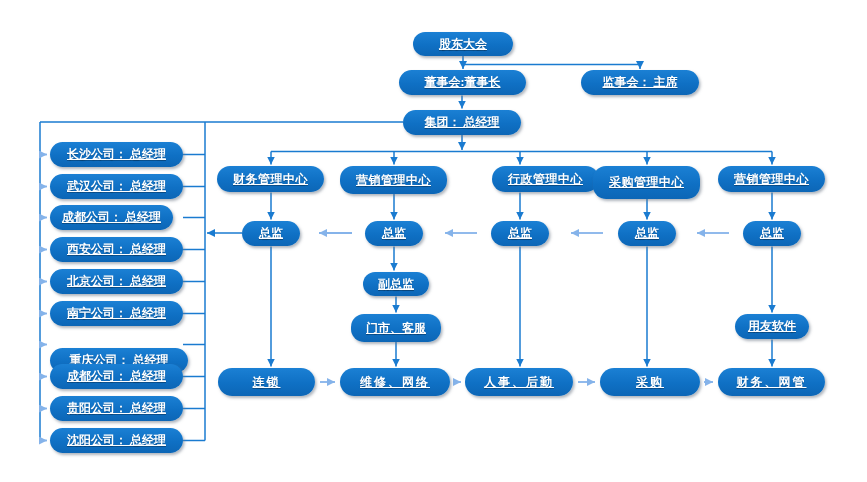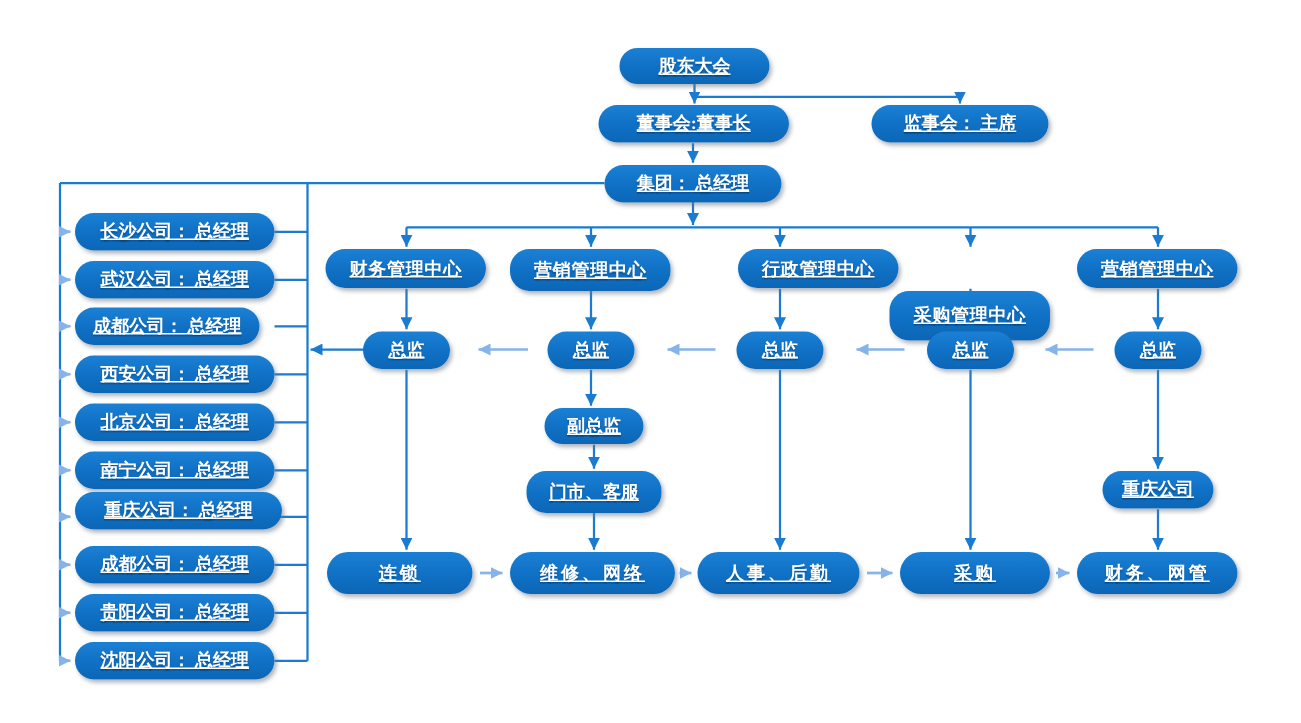--- a/index.html
+++ b/index.html
@@ -114,43 +114,43 @@
   </svg>
 
   <div class="node" style="left:413px;top:32px;width:100px;height:24px;">股东大会</div>
   <div class="node" style="left:399px;top:70px;width:127px;height:25px;">董事会:董事长</div>
   <div class="node" style="left:581px;top:70px;width:118px;height:25px;">监事会： 主席</div>
   <div class="node" style="left:403px;top:110px;width:118px;height:25px;">集团： 总经理</div>
 
   <div class="node center" style="left:217px;top:166px;width:107px;height:26px;">财务管理中心</div>
   <div class="node center" style="left:340px;top:166px;width:107px;height:28px;">营销管理中心</div>
   <div class="node center" style="left:492px;top:166px;width:107px;height:26px;">行政管理中心</div>
-  <div class="node center" style="left:593px;top:166px;width:107px;height:33px;margin-top:28px;">采购管理中心</div>
+  <div class="node center" style="left:593px;top:166px;width:107px;height:33px;">采购管理中心</div>
   <div class="node center" style="left:718px;top:166px;width:107px;height:26px;">营销管理中心</div>
 
   <div class="node" style="left:242px;top:221px;width:58px;height:25px;">总监</div>
   <div class="node" style="left:365px;top:221px;width:58px;height:25px;">总监</div>
   <div class="node" style="left:491px;top:221px;width:58px;height:25px;">总监</div>
   <div class="node" style="left:618px;top:221px;width:58px;height:25px;">总监</div>
   <div class="node" style="left:743px;top:221px;width:58px;height:25px;">总监</div>
 
   <div class="node" style="left:363px;top:272px;width:66px;height:24px;">副总监</div>
   <div class="node" style="left:351px;top:314px;width:90px;height:28px;">门市、客服</div>
-  <div class="node" style="left:735px;top:314px;width:74px;height:25px;">重庆公司</div>
+  <div class="node" style="left:735px;top:314px;width:74px;height:25px;">用友软件</div>
 
   <div class="node dept" style="left:218px;top:368px;width:97px;height:28px;">连锁</div>
   <div class="node dept" style="left:340px;top:368px;width:110px;height:28px;text-align:center;">维修、网络</div>
   <div class="node dept" style="left:465px;top:368px;width:108px;height:28px;">人事、后勤</div>
   <div class="node dept" style="left:600px;top:368px;width:100px;height:28px;">采购</div>
   <div class="node dept" style="left:718px;top:368px;width:107px;height:28px;">财务、网管</div>
 
   <div class="node" style="left:50px;top:142px;width:133px;height:25px;">长沙公司： 总经理</div>
   <div class="node" style="left:50px;top:174px;width:133px;height:25px;">武汉公司： 总经理</div>
   <div class="node" style="left:50px;top:205px;width:123px;height:25px;">成都公司： 总经理</div>
   <div class="node" style="left:50px;top:237px;width:133px;height:25px;">西安公司： 总经理</div>
   <div class="node" style="left:50px;top:269px;width:133px;height:25px;">北京公司： 总经理</div>
   <div class="node" style="left:50px;top:301px;width:133px;height:25px;">南宁公司： 总经理</div>
-  <div class="node" style="left:50px;top:328px;width:138px;height:25px;">重庆公司： 总经理</div>
+  <div class="node" style="left:50px;top:348px;width:138px;height:25px;">重庆公司： 总经理</div>
   <div class="node" style="left:50px;top:364px;width:133px;height:25px;">成都公司： 总经理</div>
   <div class="node" style="left:50px;top:396px;width:133px;height:25px;">贵阳公司： 总经理</div>
   <div class="node" style="left:50px;top:428px;width:133px;height:25px;">沈阳公司： 总经理</div>
 
 </div>
 
 </body></html>

